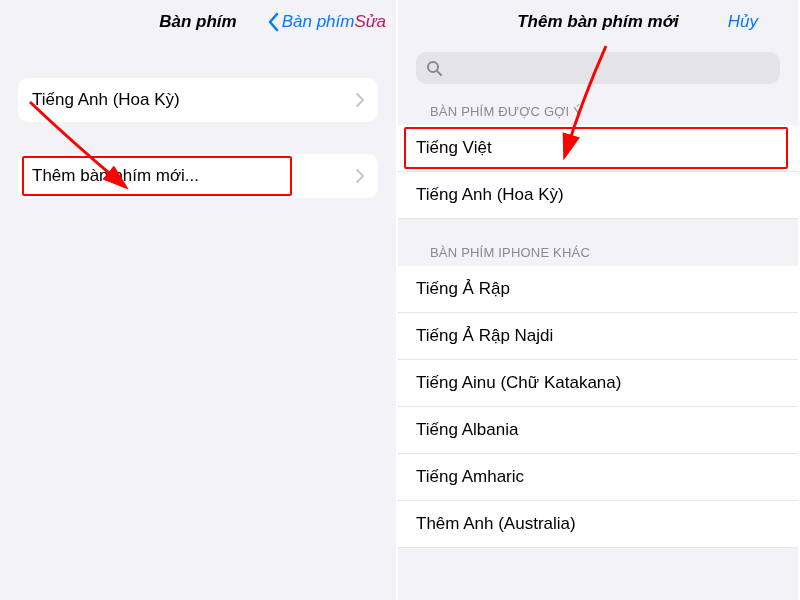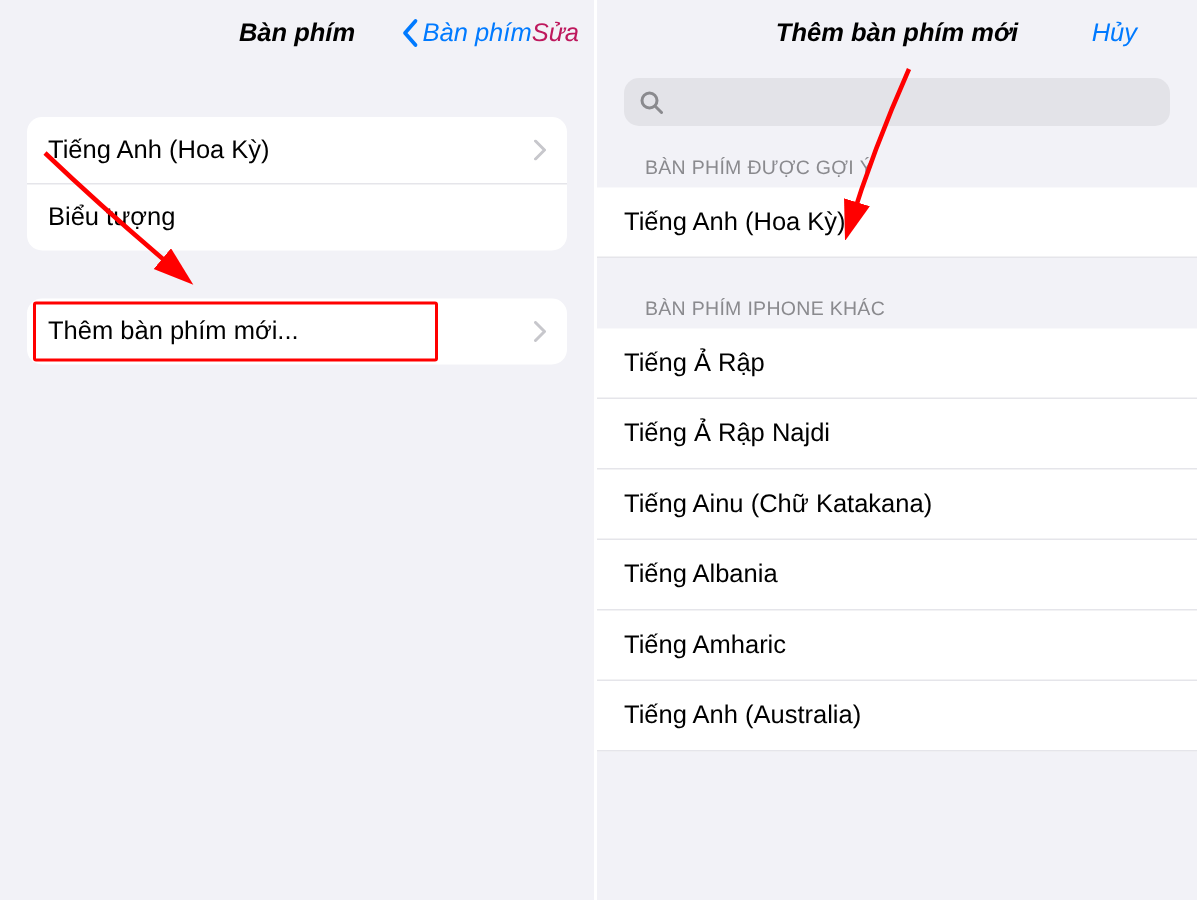--- a/index.html
+++ b/index.html
@@ -52,23 +52,20 @@
   <div class="content">
     <div class="group">
       <div class="row">
         <span>Tiếng Anh (Hoa Kỳ)</span>
         <span class="chevron-right">
           <svg width="8" height="14" viewBox="0 0 8 14">
               <path d="M1 1L7 7L1 13" stroke="#c7c7cc" stroke-width="2" fill="none" stroke-linecap="round" stroke-linejoin="round"></path>
             </svg>
         </span>
       </div>
-      <div class="row">
-        <span>Biểu tượng</span>
-      </div>
     </div>
 
     <div class="group" style="position:relative;">
       <div class="row">
         <span class="highlight-box" style="position:absolute; left:4px; top:2px; right:86px; bottom:2px;"></span>
         <span>Thêm bàn phím mới...</span>
         <span class="chevron-right">
           <svg width="8" height="14" viewBox="0 0 8 14">
               <path d="M1 1L7 7L1 13" stroke="#c7c7cc" stroke-width="2" fill="none" stroke-linecap="round" stroke-linejoin="round"></path>
             </svg>
@@ -101,20 +98,24 @@
           <svg width="16" height="16" viewBox="0 0 16 16">
               <circle cx="7" cy="7" r="5" stroke="#8a8a8e" stroke-width="2" fill="none"></circle>
               <line x1="11" y1="11" x2="15" y2="15" stroke="#8a8a8e" stroke-width="2" stroke-linecap="round"></line>
             </svg>
         </span>
       </div>
     </div>
 
     <div class="section-header">BÀN PHÍM ĐƯỢC GỢI Ý</div>
     <div class="list-plain" style="position:relative;">
+      <div class="row" style="position:relative;">
+        <span>Tiếng Việt</span>
+        <span class="highlight-box" style="position:absolute; left:6px; top:2px; right:10px; bottom:2px;"></span>
+      </div>
       <div class="row">
         <span>Tiếng Anh (Hoa Kỳ)</span>
       </div>
     </div>
 
     <div class="group-gap"></div>
     <div class="section-header">BÀN PHÍM IPHONE KHÁC</div>
     <div class="list-plain">
       <div class="row">
           <span>Tiếng Ả Rập</span>
@@ -125,21 +126,21 @@
       <div class="row">
           <span>Tiếng Ainu (Chữ Katakana)</span>
         </div>
       <div class="row">
           <span>Tiếng Albania</span>
         </div>
       <div class="row">
           <span>Tiếng Amharic</span>
         </div>
       <div class="row">
-          <span>Tiếng Anh (Australia)</span>
+          <span>Thêm Anh (Australia)</span>
         </div>
     </div>
   </div>
 
   <svg class="arrow-svg" style="left:132px; top:40px; width:120px; height:120px;">
     <defs>
         <marker id="ah2" markerWidth="10" markerHeight="10" refX="6" refY="3" orient="auto">
           <path d="M0,0 L0,6 L9,3 z" fill="#ff0000"></path>
         </marker>
       </defs>

